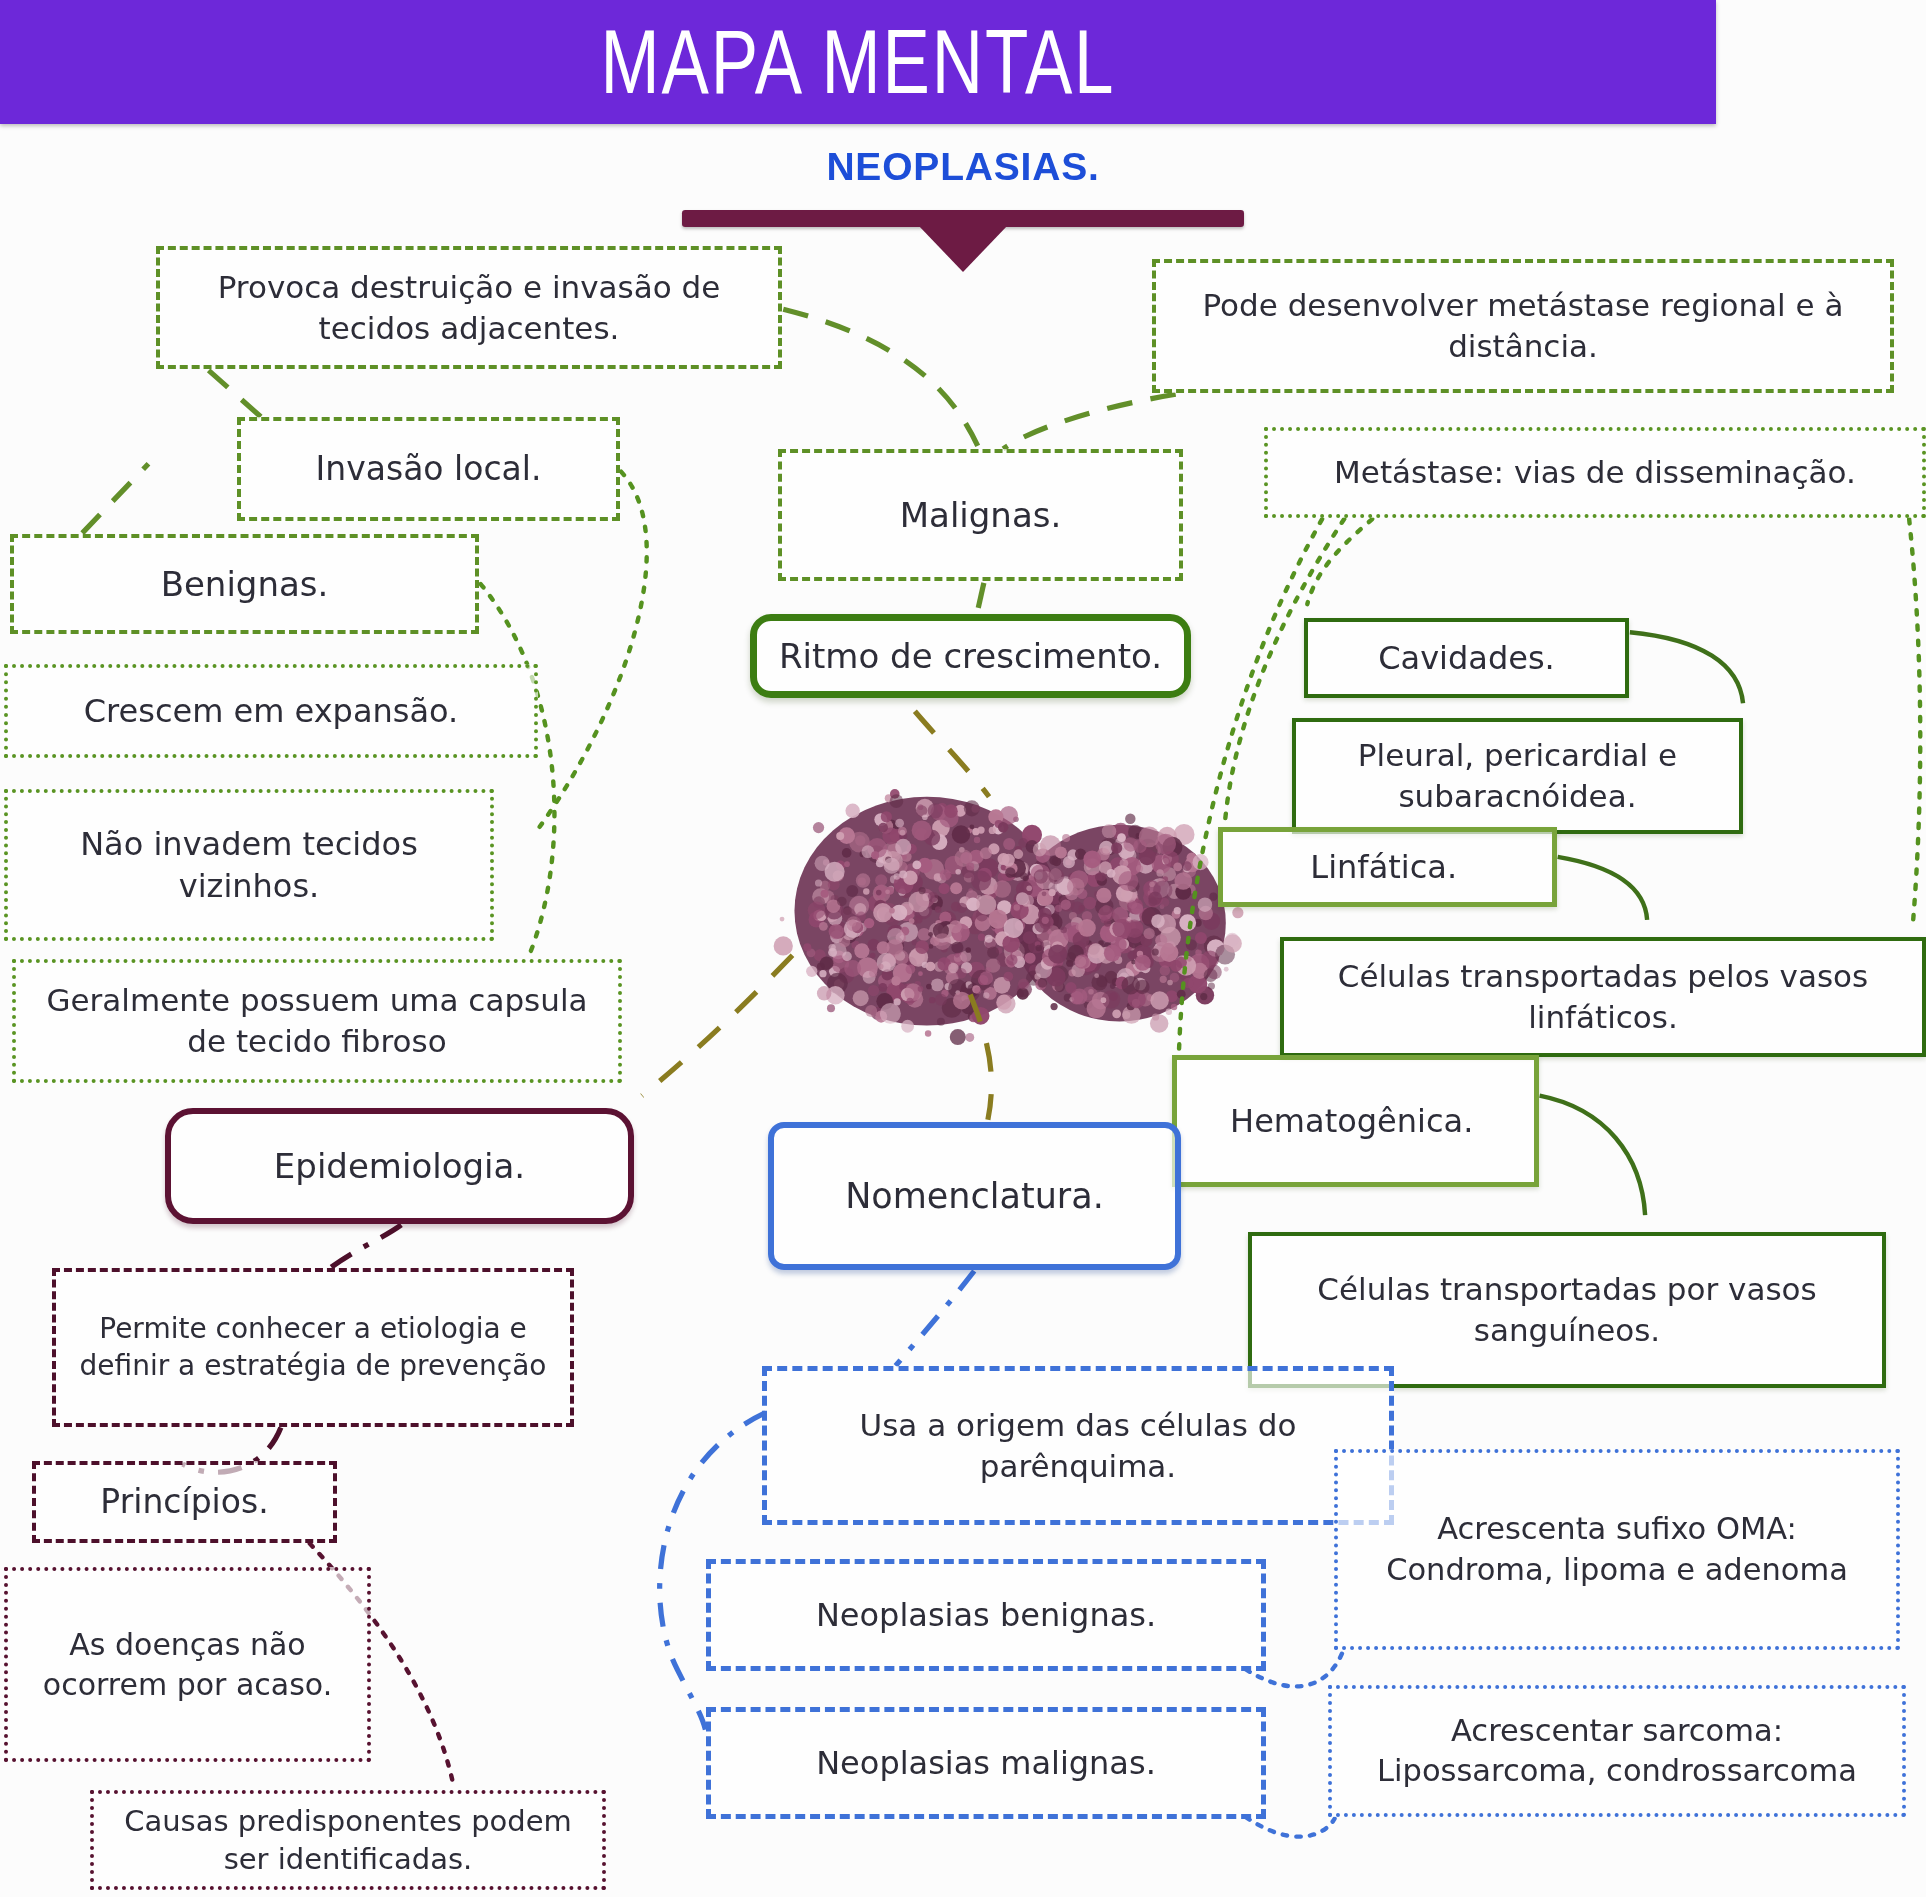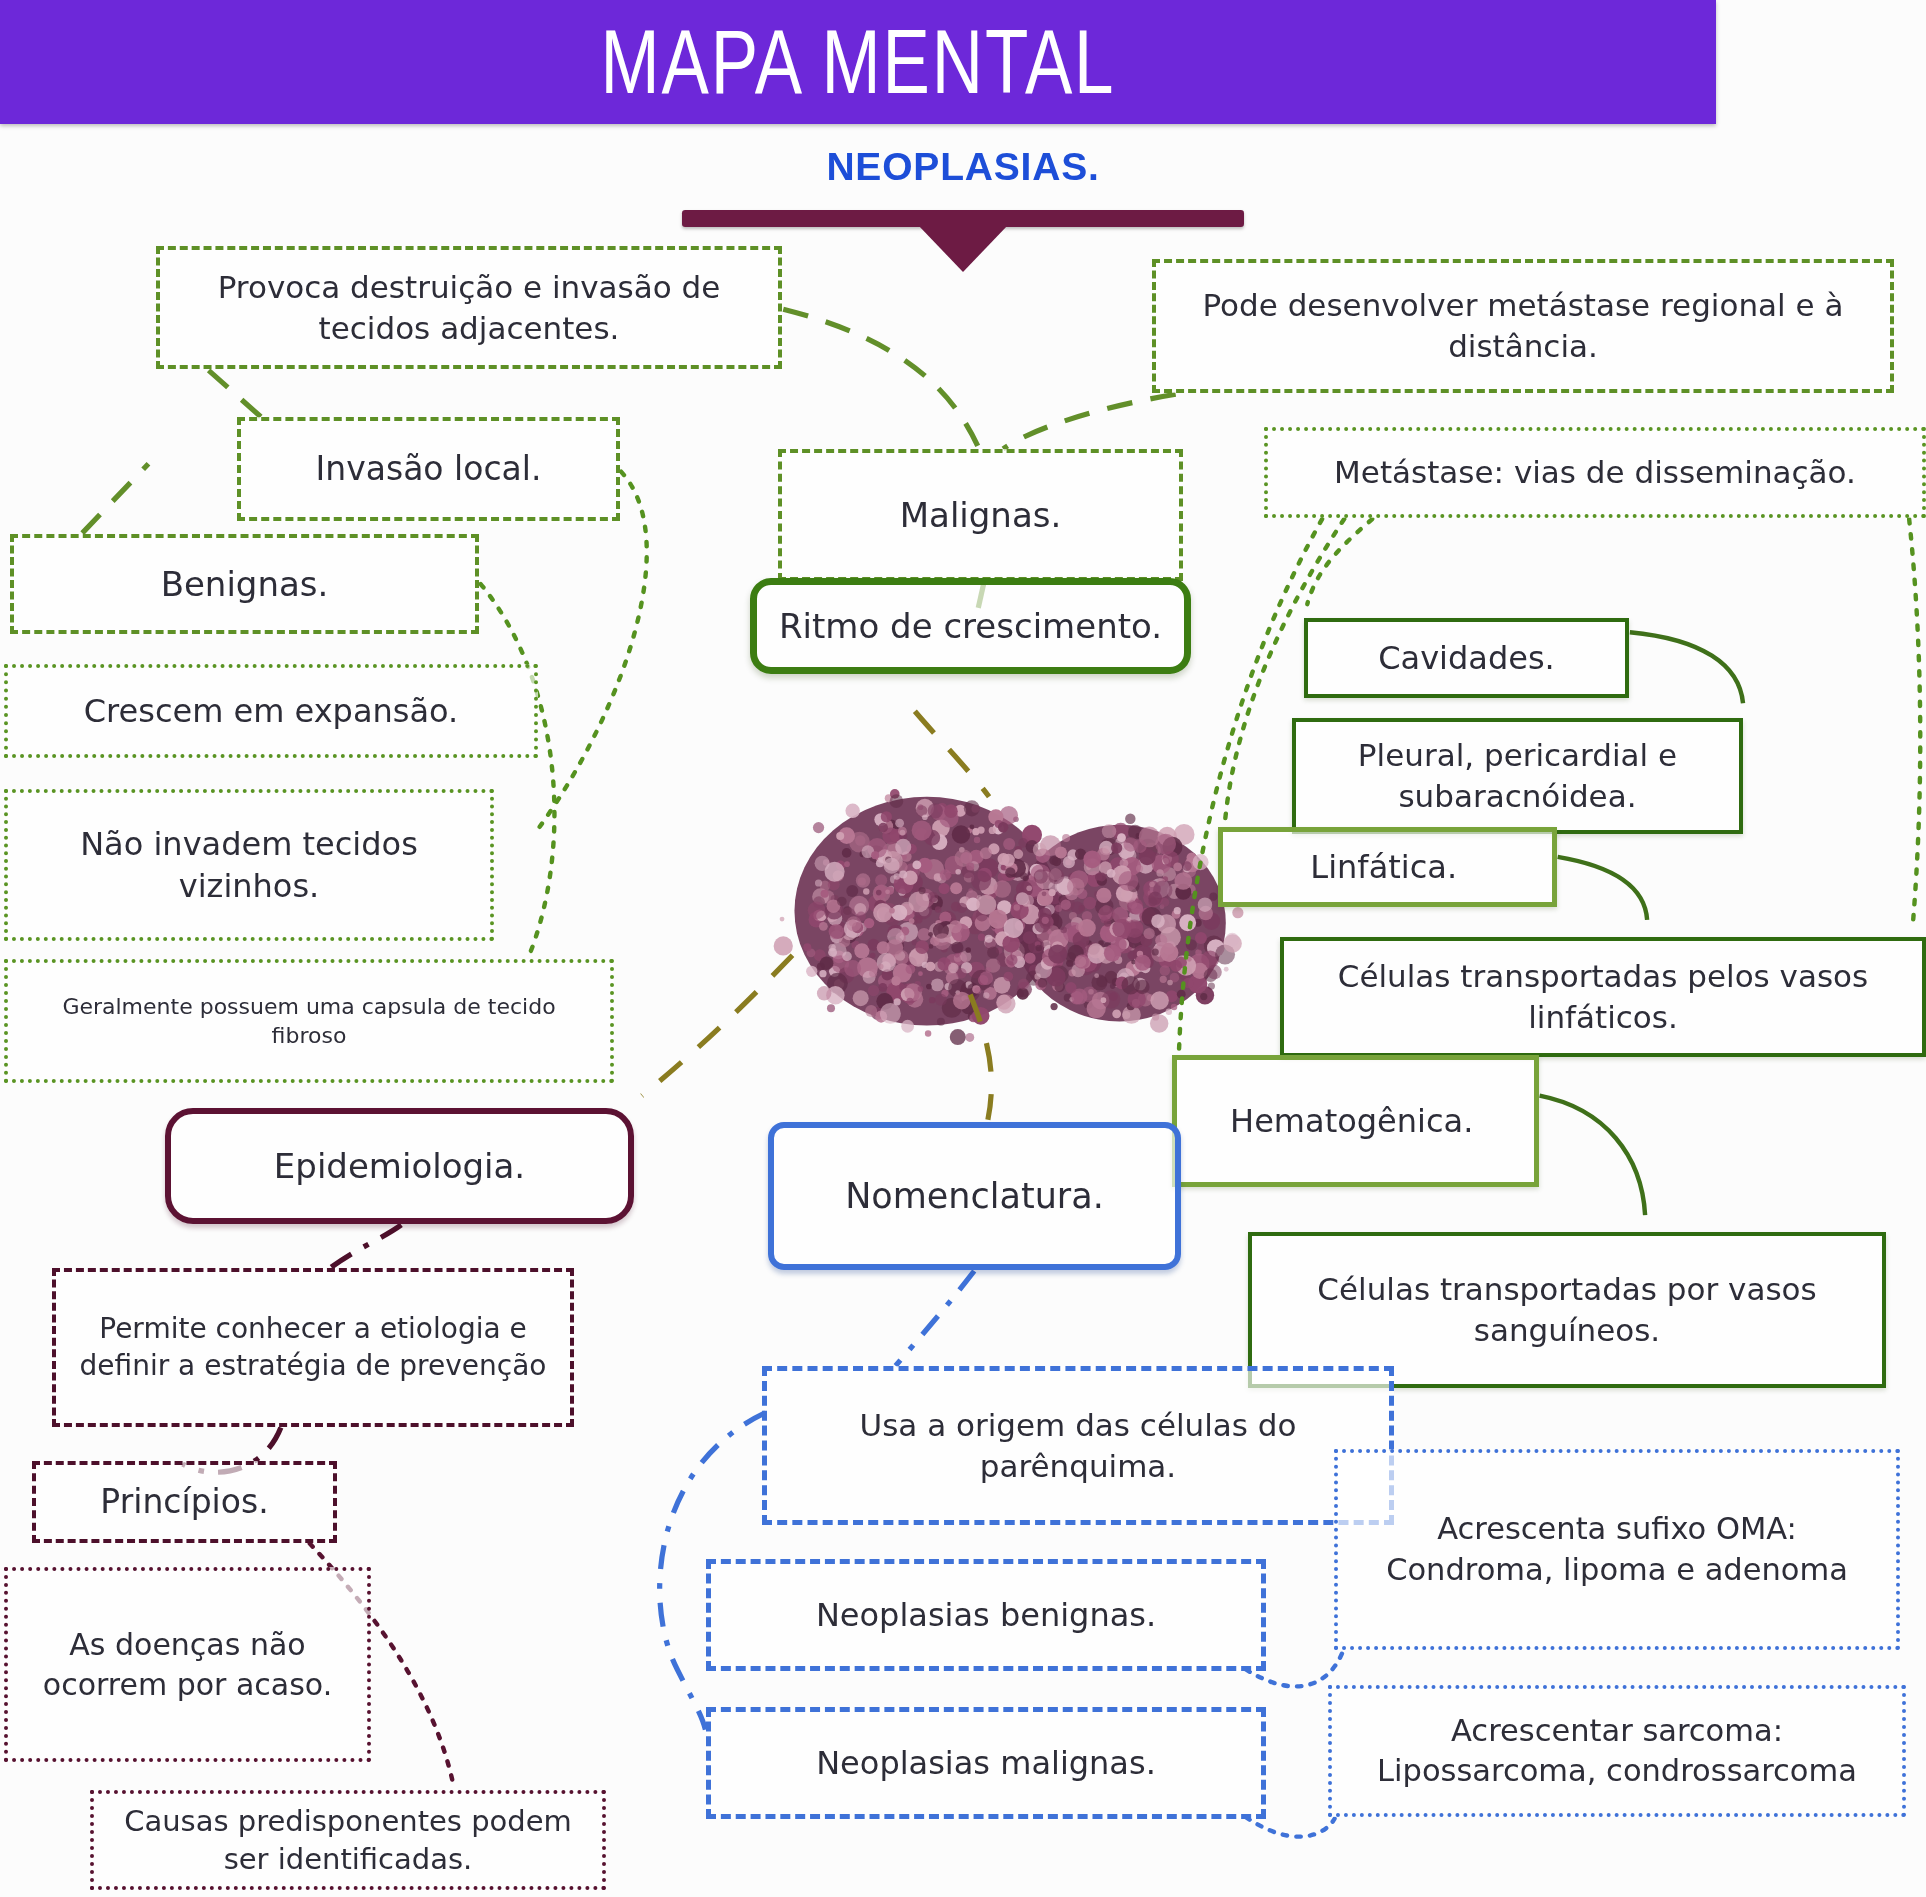--- a/index.html
+++ b/index.html
@@ -894,24 +894,24 @@
   </div>
 <div class="node b-dashed-green" style="left:10px;top:534px;width:469px;height:100px;font-size:34px">
     <span>Benignas.</span>
   </div>
 <div class="node b-dotted-green" style="left:4px;top:664px;width:534px;height:94px;font-size:32px">
     <span>Crescem em expansão.</span>
   </div>
 <div class="node b-dotted-green" style="left:4px;top:789px;width:490px;height:152px;font-size:32px">
     <span>Não invadem tecidos vizinhos.</span>
   </div>
-<div class="node b-dotted-green" style="left:4px;top:959px;width:610px;height:124px;font-size:22px">
+<div class="node b-dotted-green" style="left:12px;top:959px;width:610px;height:124px;font-size:31px">
     <span>Geralmente possuem uma capsula de tecido fibroso</span>
   </div>
-<div class="node b-solid-green-round" style="left:750px;top:578px;width:441px;height:96px;font-size:34px">
+<div class="node b-solid-green-round" style="left:750px;top:614px;width:441px;height:84px;font-size:34px">
     <span>Ritmo de crescimento.</span>
   </div>
 <div class="node b-solid-dkgreen" style="left:1304px;top:602px;width:325px;height:80px;font-size:32px">
     <span>Cavidades.</span>
   </div>
 <div class="node b-solid-dkgreen" style="left:1292px;top:702px;width:451px;height:116px;font-size:31px">
     <span>Pleural, pericardial e subaracnóidea.</span>
   </div>
 <div class="node b-solid-ltgreen" style="left:1218px;top:827px;width:339px;height:80px;font-size:32px">
     <span>Linfática.</span>

